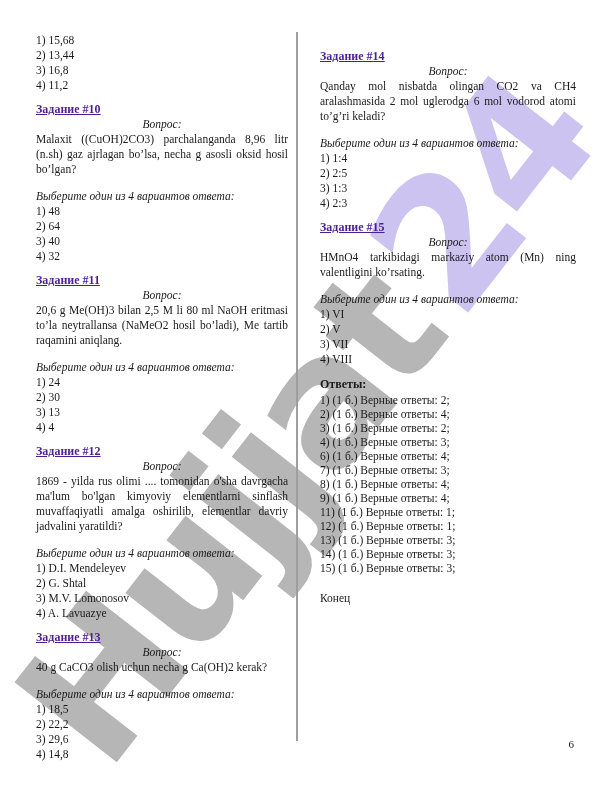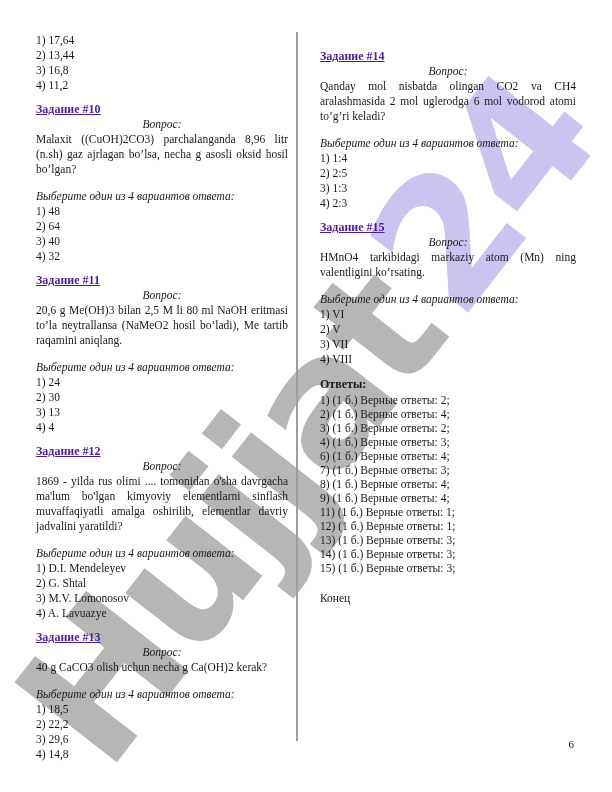--- a/index.html
+++ b/index.html
@@ -90,21 +90,21 @@
     <span class="wm-brand">Hujjat</span><span class="wm-number">24</span>
   </div>
 
   <div class="divider"></div>
 
   <div class="columns">
 
     <div class="col-left">
 
       <div class="options-block">
-        <div class="opt">1) 17,64</div>
+        <div class="opt">1) 15,68</div>
         <div class="opt">2) 13,44</div>
         <div class="opt">3) 16,8</div>
         <div class="opt">4) 11,2</div>
       </div>
 
       <section class="task">
         <h3 class="task-title">Задание #10</h3>
         <div class="q-label">Вопрос:</div>
         <p class="q-text">Malaxit ((CuOH)2CO3) parchalanganda 8,96 litr (n.sh) gaz ajrlagan bo’lsa, necha g asosli oksid hosil bo’lgan?</p>
         <div class="choose">Выберите один из 4 вариантов ответа:</div>

